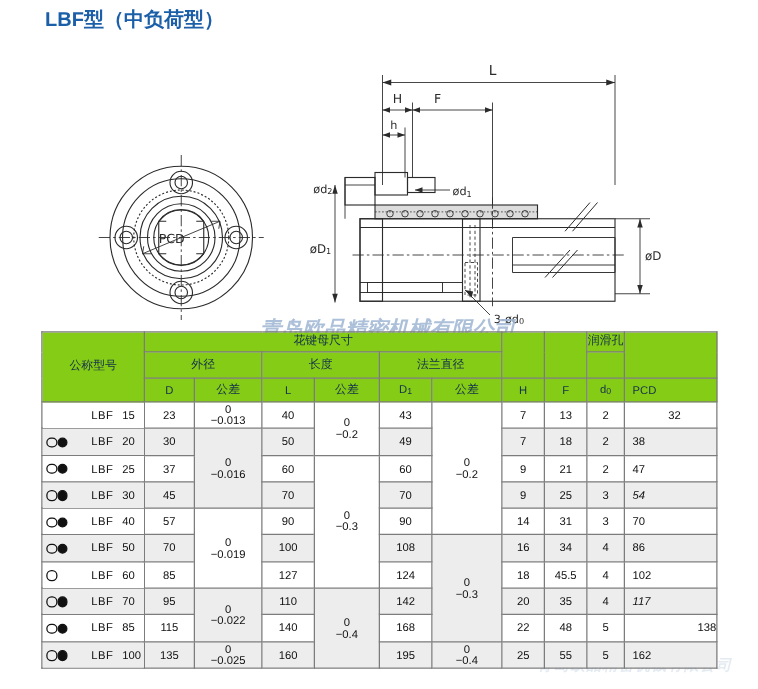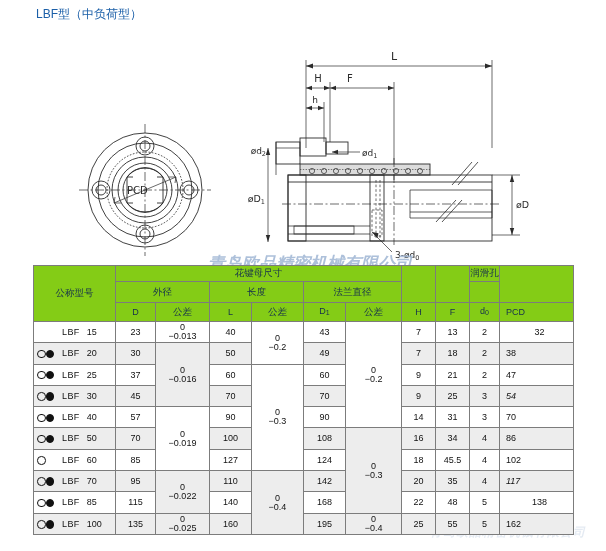--- a/index.html
+++ b/index.html
@@ -6,21 +6,21 @@
   body{
     width:606px;height:551px;
     background:#ffffff;
     font-family:"Liberation Sans","DejaVu Sans",sans-serif;
     position:relative;overflow:hidden;
   }
 
   
   #title{
     position:absolute;left:36px;top:6px;
-    font-size:12px;font-weight:normal;color:#1b5fa8;
+    font-size:16px;font-weight:bold;color:#1b5fa8;
     letter-spacing:0px;white-space:nowrap;
   }
 
   
   #drawing{position:absolute;left:0;top:30px;width:606px;height:230px;}
   #drawing svg{display:block;}
 
   
   .wm{
     position:absolute;
@@ -63,21 +63,21 @@
   tbody tr.plain td{background:#ffffff;}
 
   td.model{text-align:left;padding-left:3px;position:relative;white-space:nowrap;}
   .mk{display:inline-block;width:16px;}
   .dot{
     display:inline-block;width:6.5px;height:6.5px;border-radius:50%;
     border:1px solid #111;vertical-align:middle;margin-right:0px;
   }
   .dot.filled{background:#111;}
   .dot.open{background:transparent;}
-  .mlabel{display:inline-block;margin-left:9px;letter-spacing:.4px;}
+  .mlabel{display:inline-block;margin-left:20px;letter-spacing:.4px;}
   .mnum{display:inline-block;margin-left:7px;}
 
   .tol{line-height:1.0;padding:1px 0;white-space:nowrap;}
   .tol .t0{display:block;font-size:9px;}
   .tol .t1{display:block;font-size:9px;}
 
   .sub{font-size:7px;vertical-align:-1px;}
 </style>
 </head>
 <body>
@@ -425,21 +425,21 @@
           <td style="text-align: left; padding-left: 6px; font-style: italic;">117</td>
         </tr>
         <tr class="plain">
           <td class="model"><span class="mk"><span class="dot open"></span><span class="dot filled"></span></span><span class="mlabel">LBF</span><span class="mnum">85</span></td>
           <td>115</td>
           <td>140</td>
           <td>168</td>
           <td>22</td>
           <td>48</td>
           <td>5</td>
-          <td style="text-align: center; padding-left: 6px;">138</td>
+          <td style="text-align: right; padding-left: 6px;">138</td>
         </tr>
         <tr class="shade">
           <td class="model"><span class="mk"><span class="dot open"></span><span class="dot filled"></span></span><span class="mlabel">LBF</span><span class="mnum">100</span></td>
           <td>135</td>
           <td rowspan="1" class="tol">
             <span class="t0">0</span>
             <span class="t1">−0.025</span>
           </td>
           <td>160</td>
           <td>195</td>

